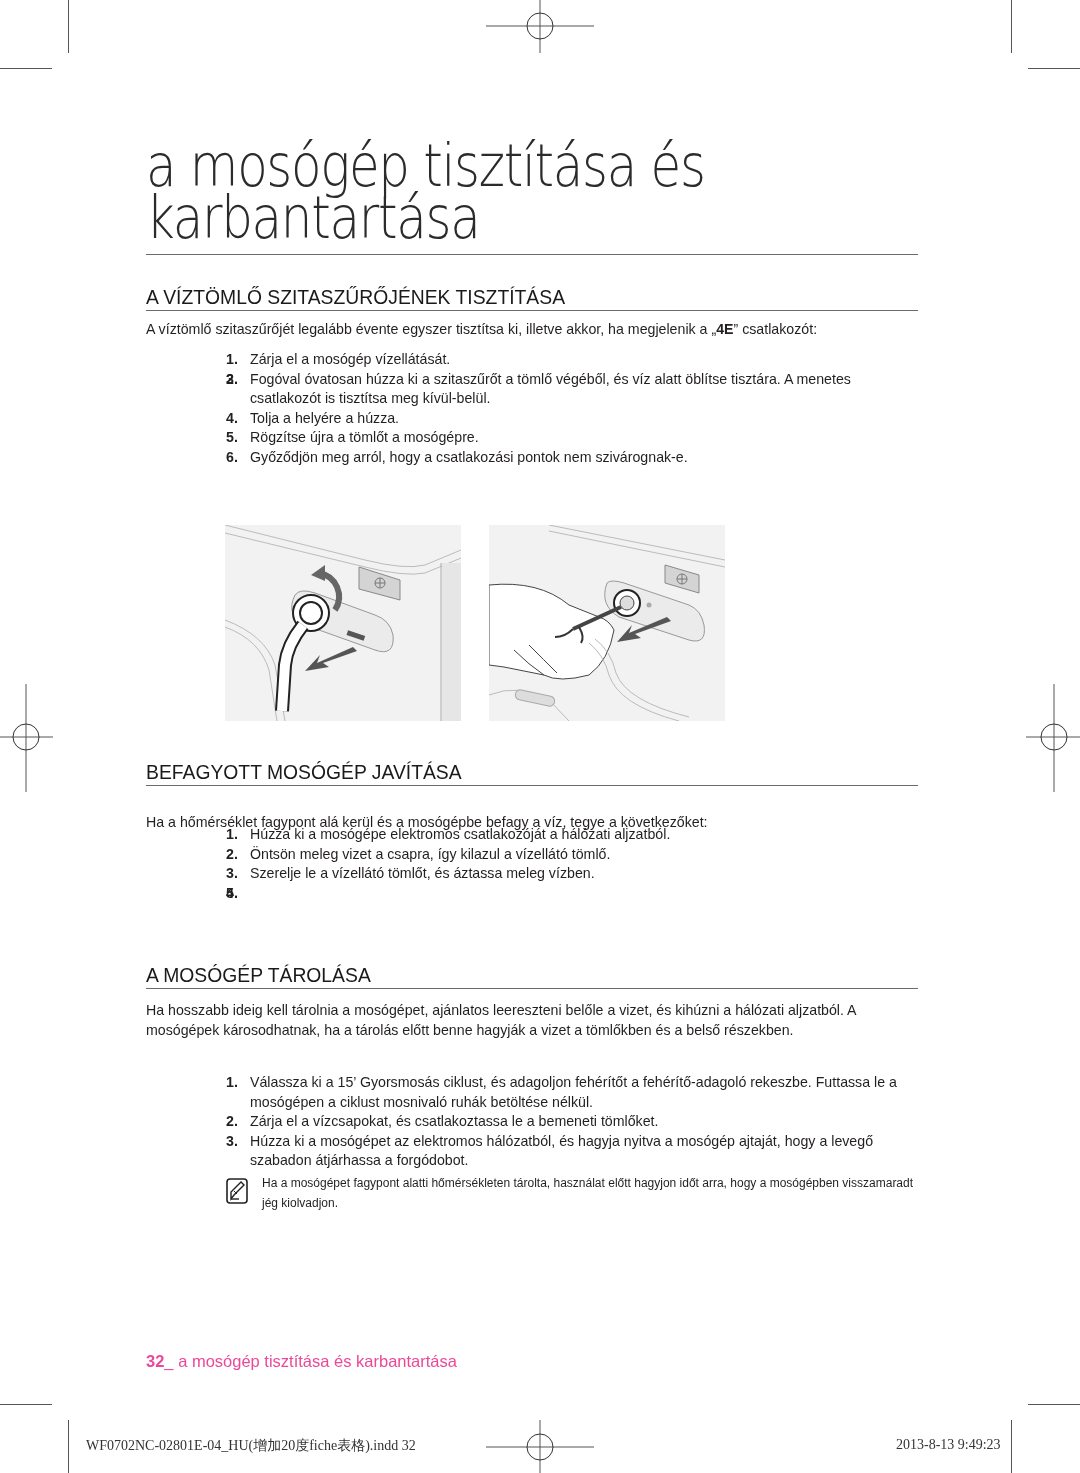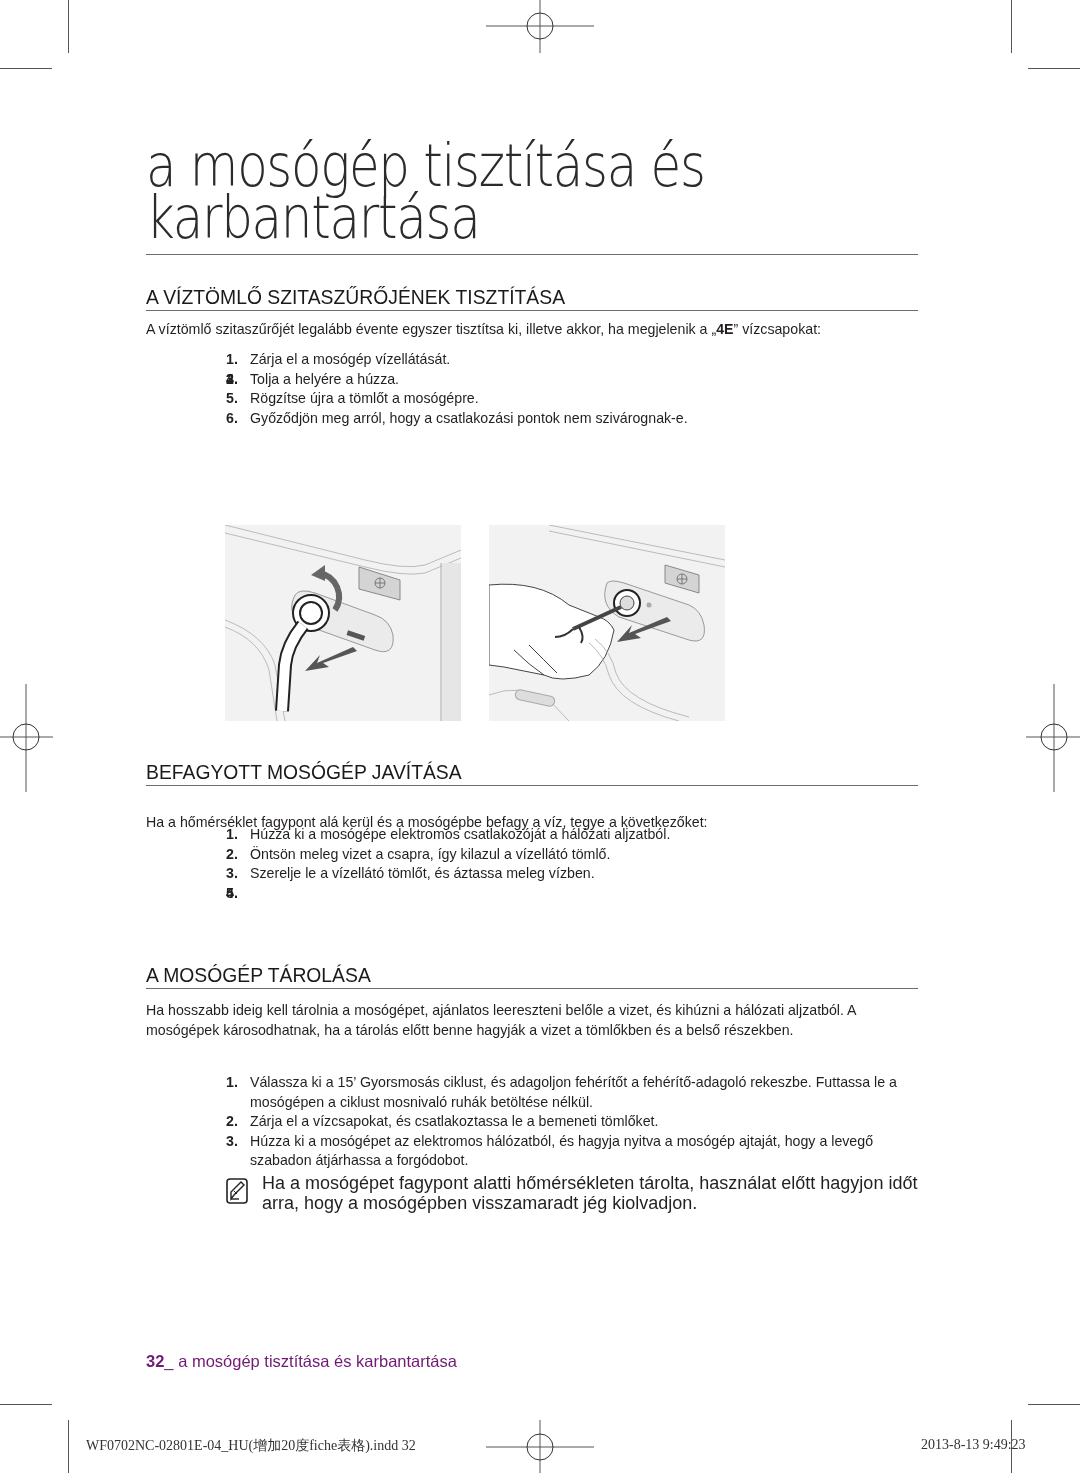--- a/index.html
+++ b/index.html
@@ -14,26 +14,26 @@
   .chapter-rule { position: absolute; left: 146px; top: 254px; width: 772px; height: 1px; background: #6b6b6b; }
   .sec-head { position: absolute; left: 146px; font-size: 21px; font-weight: normal;
     color: #1a1a1a; letter-spacing: 0px; white-space: nowrap; transform: scaleX(0.92); transform-origin: left top; }
   .sec-rule { position: absolute; left: 146px; width: 772px; height: 1px; background: #6b6b6b; }
   .para { position: absolute; left: 146px; width: 775px; font-size: 14.2px; line-height: 19.5px; color: #231f20; }
   .list { position: absolute; left: 226px; width: 690px; margin: 0; padding: 0; list-style: none;
     font-size: 14.2px; line-height: 19.5px; }
   .list li { position: relative; padding-left: 24px; }
   .list .num { position: absolute; left: 0; top: 0; font-weight: bold; }
   .illus { position: absolute; background: #f2f2f2; overflow: hidden; }
-  .footer-page { position: absolute; left: 146px; top: 1352px; font-size: 16.5px; color: #701a75; }
+  .footer-page { position: absolute; left: 146px; top: 1352px; font-size: 16.5px; color: #ec4899; }
   .footer-page b { font-weight: bold; }
   .slug { position: absolute; font-family: "Liberation Serif", serif; font-size: 14px; color: #333; }
   .note-row { position: absolute; left: 226px; top: 1174px; width: 700px; }
   .note-icon { position: absolute; left: 0; top: 4px; width: 22px; height: 26px; }
-  .note-text { position: absolute; left: 36px; top: 0; width: 660px; font-size: 18px; line-height: 19.5px; }
+  .note-text { position: absolute; left: 36px; top: 0; width: 660px; font-size: 12px; line-height: 19.5px; }
 </style>
 </head>
 <body>
 
 <div class="mark-v" style="left:68px; top:0; height:53px;"></div>
 <div class="mark-h" style="left:0; top:68px; width:52px;"></div>
 <div class="mark-v" style="left:1011px; top:0; height:53px;"></div>
 <div class="mark-h" style="left:1028px; top:68px; width:52px;"></div>
 <svg class="reg" style="left:486px; top:0;" width="108" height="54" viewBox="0 0 108 54">
   <line x1="54" y1="0" x2="54" y2="53" stroke="#555" stroke-width="1"></line>
@@ -62,26 +62,26 @@
 
 <div class="chapter-title">
   <div>a mosógép tisztítása és</div>
   <div>karbantartása</div>
 </div>
 <div class="chapter-rule"></div>
 
 <div class="sec-head" style="top:285px;">A VÍZTÖMLŐ SZITASZŰRŐJÉNEK TISZTÍTÁSA</div>
 <div class="sec-rule" style="top:310px;"></div>
 <div class="para" style="top:320px;">
-  <span>A víztömlő szitaszűrőjét legalább évente egyszer tisztítsa ki, illetve akkor, ha megjelenik a „</span><b>4E</b><span>” vízcsapokat:</span>
+  <span>A víztömlő szitaszűrőjét legalább évente egyszer tisztítsa ki, illetve akkor, ha megjelenik a „</span><b>4E</b><span>” csatlakozót:</span>
 </div>
 <ol class="list" style="top:350px;">
   <li><span class="num">1.</span><span>Zárja el a mosógép vízellátását.</span></li>
   <li><span class="num">2.</span></li>
-  <li><span class="num">3.</span></li>
+  <li><span class="num">3.</span><span>Fogóval óvatosan húzza ki a szitaszűrőt a tömlő végéből, és víz alatt öblítse tisztára. A menetes csatlakozót is tisztítsa meg kívül-belül.</span></li>
   <li><span class="num">4.</span><span>Tolja a helyére a húzza.</span></li>
   <li><span class="num">5.</span><span>Rögzítse újra a tömlőt a mosógépre.</span></li>
   <li><span class="num">6.</span><span>Győződjön meg arról, hogy a csatlakozási pontok nem szivárognak-e.</span></li>
 </ol>
 
 <svg class="illus" style="left:225px; top:525px;" width="236" height="196" viewBox="0 0 236 196">
   <rect width="236" height="196" fill="#f2f2f2"></rect>
   <path d="M0,0 L140,35 Q180,45 200,40 L236,25" fill="none" stroke="#bbb" stroke-width="1"></path>
   <path d="M0,8 L140,42 Q180,52 200,48 L236,33" fill="none" stroke="#bbb" stroke-width="1"></path>
   <line x1="216" y1="38" x2="216" y2="196" stroke="#aaa" stroke-width="1"></line>
@@ -156,13 +156,13 @@
     <line x1="8" y1="13" x2="11" y2="16" stroke="#222" stroke-width="1"></line>
   </svg>
   <div class="note-text">Ha a mosógépet fagypont alatti hőmérsékleten tárolta, használat előtt hagyjon időt arra, hogy a mosógépben visszamaradt jég kiolvadjon.</div>
 </div>
 
 <div class="footer-page">
   <b>32</b><span>_ </span><span>a mosógép tisztítása és karbantartása</span>
 </div>
 
 <div class="slug" style="left:86px; top:1437px;">WF0702NC-02801E-04_HU(增加20度fiche表格).indd   32</div>
-<div class="slug" style="left:921px; top:1437px;">2013-8-13   9:49:23</div>
+<div class="slug" style="left:896px; top:1437px;">2013-8-13   9:49:23</div>
 
 </body></html>

